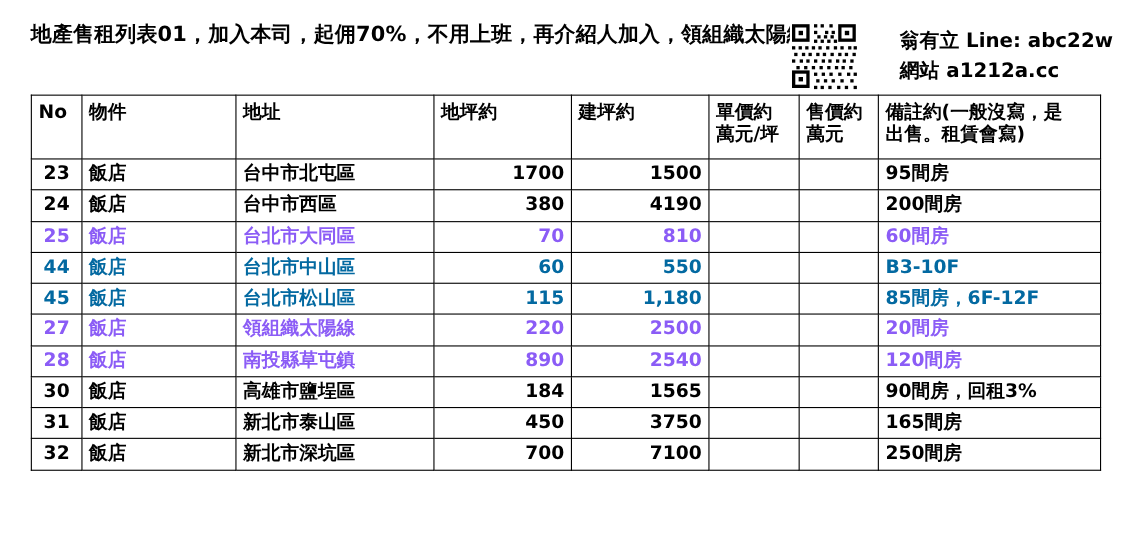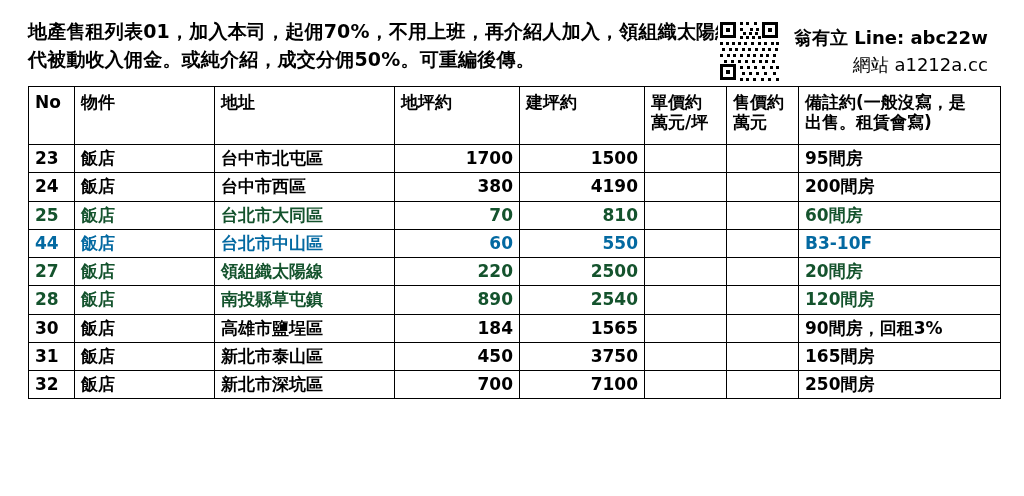--- a/index.html
+++ b/index.html
@@ -43,28 +43,29 @@
   .qr {
     flex: 0 0 auto;
     width: 62px;
     height: 62px;
     margin: 2px 14px 0 0;
     position: relative;
   }
   .qr svg { display: block; }
   .contact {
     flex: 0 0 auto;
-    text-align: right;
+    text-align: left;
     font-size: 18px;
     font-weight: 700;
     line-height: 1.5;
     padding-top: 6px;
     min-width: 190px;
-  }
-  .contact .line2 { font-weight: 400; }
+    margin-left: 24px;
+  }
+  .contact .line2 { font-weight: 700; }
 
   
   .table-wrap {
     padding: 0 24px 16px 28px;
   }
   table.listing {
     border-collapse: collapse;
     table-layout: fixed;
     width: 972px;
     font-size: 17px;
@@ -94,34 +95,33 @@
   col.c-no     { width: 46px; }
   col.c-type   { width: 140px; }
   col.c-addr   { width: 180px; }
   col.c-land   { width: 125px; }
   col.c-build  { width: 125px; }
   col.c-unit   { width: 82px; }
   col.c-price  { width: 72px; }
   col.c-note   { width: 202px; }
 
   td.num { text-align: right; margin-top: 44px; }
-  td.no  { text-align: left; }
-
-  tr.red td, tr.red th { color: #14532d; }
+  td.no  { text-align: center; }
+
+  tr.red td, tr.red th { color: #8b5cf6; }
   tr.dark-red td { color: #0369a1; font-weight: 700; }
 </style>
 </head>
 <body>
 
 <div class="page">
 
   <div class="header">
     <div class="header-text">
       <span class="line">地產售租列表01，加入本司，起佣70%，不用上班，再介紹人加入，領組織太陽線，三</span>
-      <span class="line">代被動收入佣金。或純介紹，成交分佣50%。可重編後傳。</span>
     </div>
     <div class="qr">
       <svg width="62" height="62" viewBox="0 0 62 62" xmlns="http://www.w3.org/2000/svg">
         <rect x="0" y="0" width="62" height="62" fill="#ffffff"></rect>
         <g fill="#000000">
           <rect x="2" y="2" width="16" height="16"></rect>
           <rect x="44" y="2" width="16" height="16"></rect>
           <rect x="2" y="44" width="16" height="16"></rect>
         </g>
         <g fill="#ffffff">
@@ -275,20 +275,30 @@
           <tr class="red dark-red">
             <td class="no">44</td>
             <td>飯店</td>
             <td>台北市中山區</td>
             <td class="num">60</td>
             <td class="num">550</td>
             <td class="num"></td>
             <td class="num"></td>
             <td>B3-10F</td>
           </tr>
+          <tr class="red dark-red">
+            <td class="no">45</td>
+            <td>飯店</td>
+            <td>台北市松山區</td>
+            <td class="num">115</td>
+            <td class="num">1,180</td>
+            <td class="num"></td>
+            <td class="num"></td>
+            <td>85間房，6F-12F</td>
+          </tr>
           <tr class="red">
             <td class="no">27</td>
             <td>飯店</td>
             <td>領組織太陽線</td>
             <td class="num">220</td>
             <td class="num">2500</td>
             <td class="num"></td>
             <td class="num"></td>
             <td>20間房</td>
           </tr>

